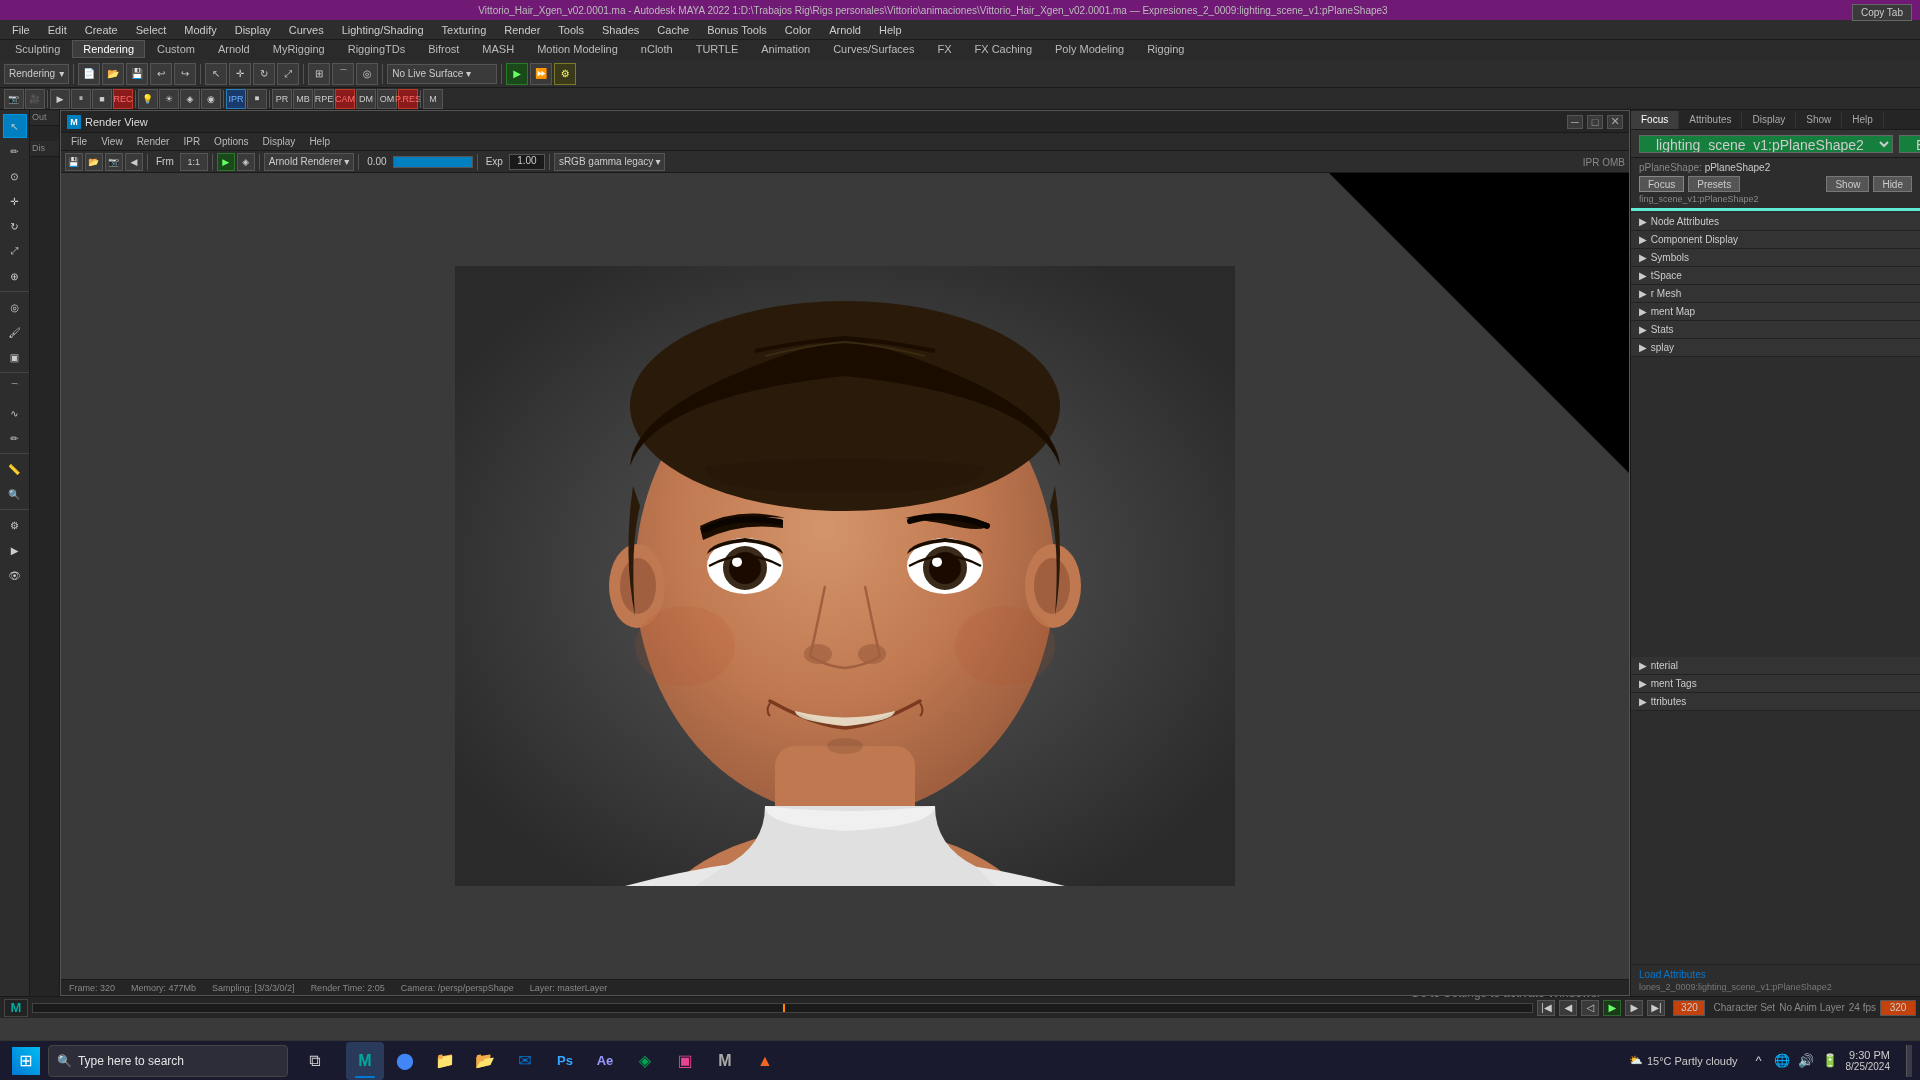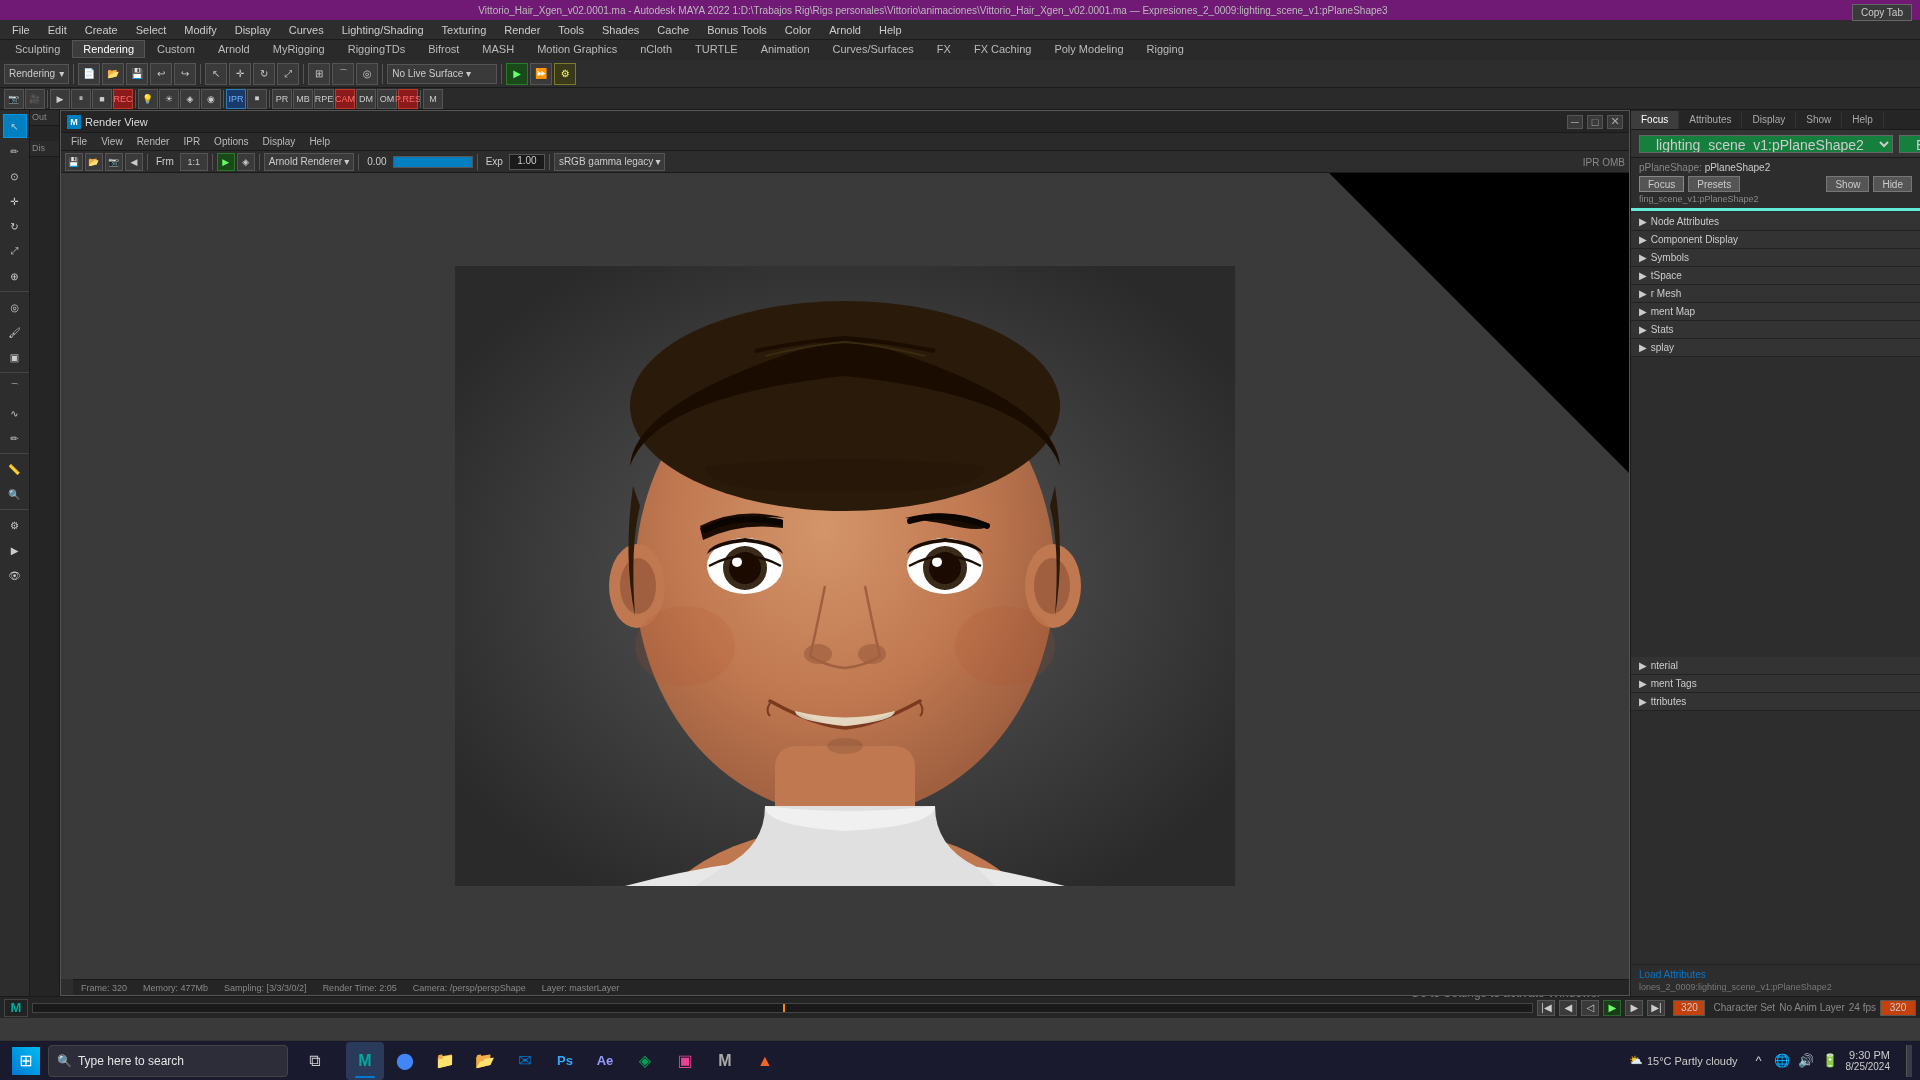--- a/index.html
+++ b/index.html
@@ -315,21 +315,20 @@
     #render-status-bar {
       height: 16px;
       background: #252525;
       display: flex;
       align-items: center;
       padding: 0 8px;
       font-size: 9px;
       color: #888;
       border-top: 1px solid #1a1a1a;
       gap: 16px;
-      margin-left: 12px;
     }
 
     
     #right-panel {
       width: 290px;
       background: #2d2d2d;
       border-left: 1px solid #1a1a1a;
       display: flex;
       flex-direction: column;
     }
@@ -693,21 +692,21 @@
 
 <div id="module-tabs">
   <div class="module-tab">Sculpting</div>
   <div class="module-tab active">Rendering</div>
   <div class="module-tab">Custom</div>
   <div class="module-tab">Arnold</div>
   <div class="module-tab">MyRigging</div>
   <div class="module-tab">RiggingTDs</div>
   <div class="module-tab">Bifrost</div>
   <div class="module-tab">MASH</div>
-  <div class="module-tab">Motion Graphics</div>
+  <div class="module-tab">Motion Modeling</div>
   <div class="module-tab">nCloth</div>
   <div class="module-tab">TURTLE</div>
   <div class="module-tab">Animation</div>
   <div class="module-tab">Curves/Surfaces</div>
   <div class="module-tab">FX</div>
   <div class="module-tab">FX Caching</div>
   <div class="module-tab">Poly Modeling</div>
   <div class="module-tab">Rigging</div>
 </div>
 

